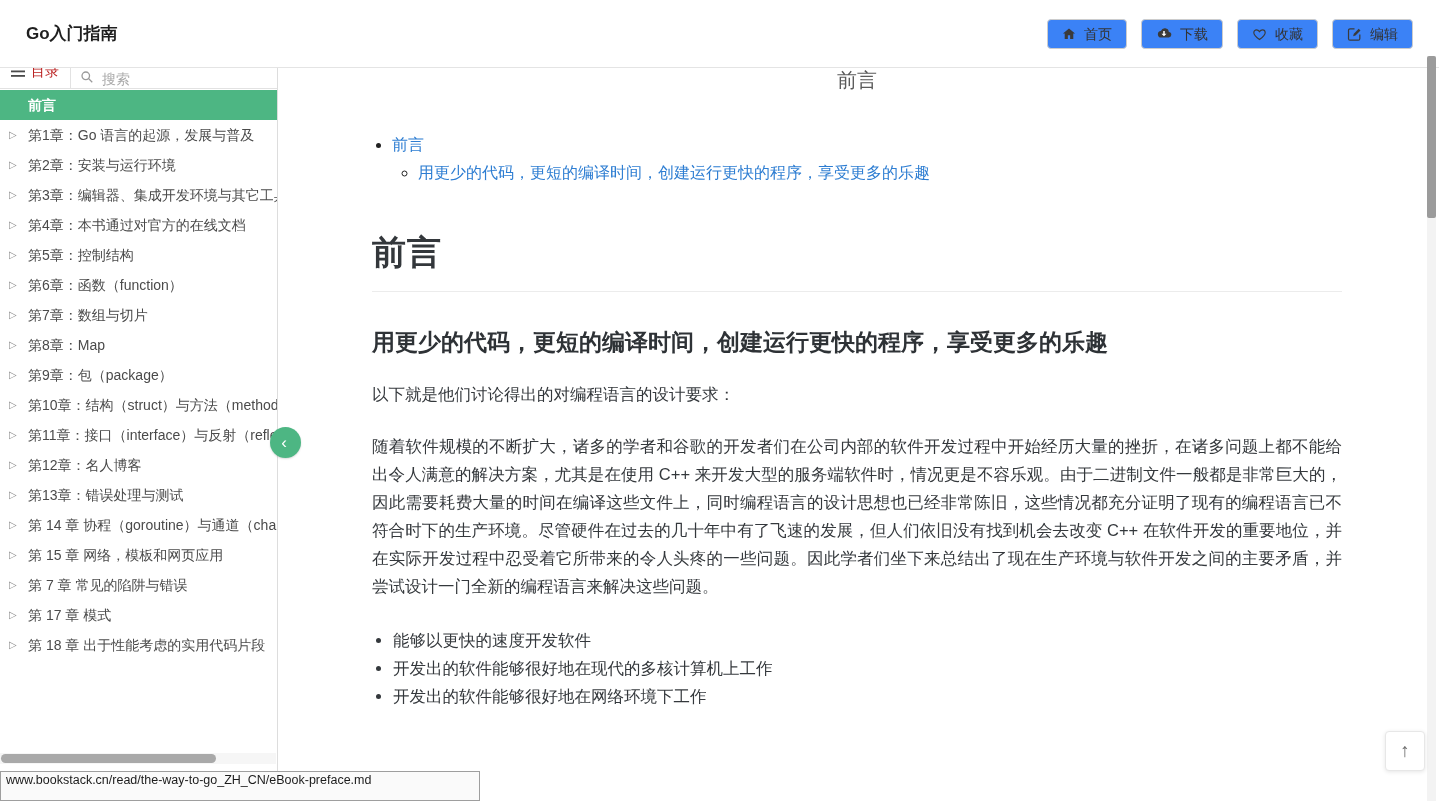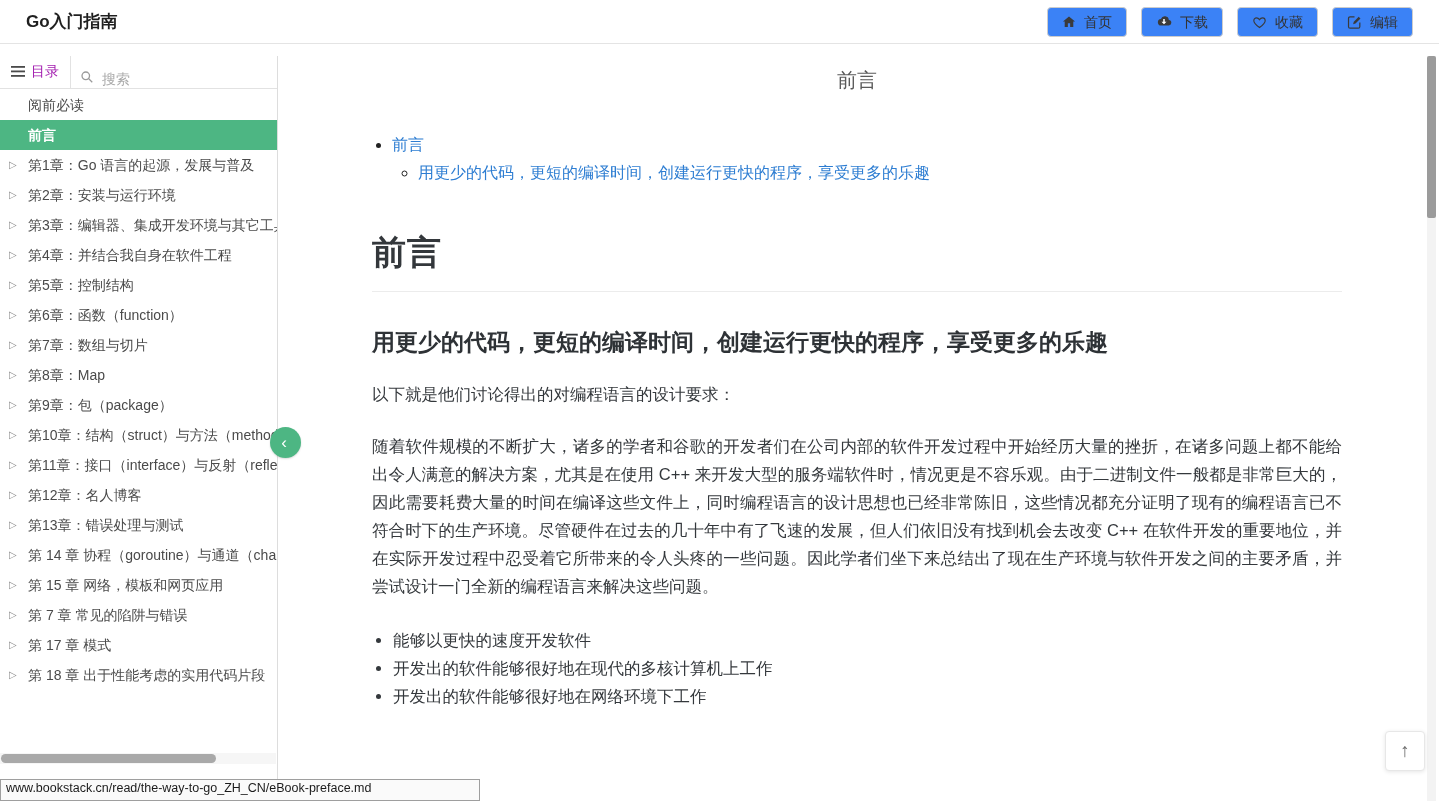--- a/index.html
+++ b/index.html
@@ -4,41 +4,41 @@
 <style>
   * { box-sizing: border-box; }
   html,body { margin:0; padding:0; }
   body {
     width:1439px; height:801px; position:relative; overflow:hidden;
     background:#fff; color:#333;
     font-family:"Liberation Sans","DejaVu Sans",sans-serif;
   }
   
   .header {
-    position:absolute; top:0; left:0; right:0; height:44px; background:#fff;
+    position:absolute; top:0; left:0; right:0; height:68px; background:#fff;
     border-bottom:1px solid #e4e4e4; display:flex; align-items:center;
     justify-content:space-between; padding:0 26px; z-index:5;
   }
   .book-title { font-size:17px; font-weight:bold; color:#1f1f1f; }
   .header-actions { display:flex; gap:14px; }
   .hbtn {
     display:flex; align-items:center; gap:8px; border:1px solid #ccc;
     border-radius:4px; padding:7px 14px; font-size:14px; color:#333;
     background:#3b82f6; cursor:pointer; line-height:1;
   }
   .hbtn svg { display:block; }
   
   .sidebar {
     position:absolute; top:56px; left:0; width:278px; bottom:0;
     background:#fff; border-right:1px solid #ddd; z-index:4;
   }
   .side-tabs { display:flex; height:33px; border-bottom:1px solid #e2e2e2; align-items:stretch; }
   .toc-tab {
     display:flex; align-items:center; gap:6px; padding:0 11px; font-size:14px;
-    color:#a21caf; border-right:1px solid #e2e2e2; cursor:pointer; background:#fff;
+    color:#b91c1c; border-right:1px solid #e2e2e2; cursor:pointer; background:#fff;
   }
   .search-box { flex:1; display:flex; align-items:flex-end; gap:6px; padding:0 9px; }
   .search-box input {
     border:none; outline:none; font-size:14px; width:100%; color:#333;
     font-family:inherit; background:transparent;
   }
   .search-box input::placeholder { color:#a9a9a9; }
   .toc-list { position:absolute; top:34px; left:0; right:0; bottom:48px; overflow:hidden; }
   .side-item {
     position:relative; height:30px; line-height:30px; padding-left:28px;
@@ -92,21 +92,21 @@
   
   .back-top {
     position:absolute; right:14px; bottom:30px; width:40px; height:40px;
     background:#fff; border:1px solid #e7e7e7; border-radius:4px;
     box-shadow:0 1px 4px rgba(0,0,0,.10); cursor:pointer; z-index:8;
     display:flex; align-items:center; justify-content:center;
     font-size:19px; font-weight:bold; color:#6f6f6f;
   }
   
   .statusbar {
-    position:absolute; left:0; bottom:0; width:480px; height:22px;
+    position:absolute; left:0; bottom:0; width:480px; height:30px;
     background:#fafafa; border:1px solid #9e9e9e; z-index:10;
     font-size:12.5px; color:#1b1b1b; line-height:16px; padding-left:5px;
     white-space:nowrap; overflow:hidden;
   }
 </style>
 </head>
 <body>
 
 <div class="header">
   <div class="book-title">Go入门指南</div>
@@ -166,26 +166,25 @@
       <span>
         <svg width="14" height="14" viewBox="0 0 16 16">
             <circle cx="6.6" cy="6.6" r="4.3" fill="none" stroke="#9a9a9a" stroke-width="1.5"></circle>
             <line x1="10" y1="10" x2="14" y2="14" stroke="#9a9a9a" stroke-width="1.5"></line>
           </svg>
       </span>
       <input type="text" placeholder="搜索" style="">
     </div>
   </div>
   <nav class="toc-list" id="toc-list">
-      <div class="side-item"><span>阅前必读</span></div>
       <div class="side-item active"><span>前言</span></div>
       <div class="side-item"><span class="tri">▷</span><span>第1章：Go 语言的起源，发展与普及</span></div>
       <div class="side-item"><span class="tri">▷</span><span>第2章：安装与运行环境</span></div>
       <div class="side-item"><span class="tri">▷</span><span>第3章：编辑器、集成开发环境与其它工具</span></div>
-      <div class="side-item"><span class="tri">▷</span><span>第4章：并结合我自身在软件工程</span></div>
+      <div class="side-item"><span class="tri">▷</span><span>第4章：本书通过对官方的在线文档</span></div>
       <div class="side-item"><span class="tri">▷</span><span>第5章：控制结构</span></div>
       <div class="side-item"><span class="tri">▷</span><span>第6章：函数（function）</span></div>
       <div class="side-item"><span class="tri">▷</span><span>第7章：数组与切片</span></div>
       <div class="side-item"><span class="tri">▷</span><span>第8章：Map</span></div>
       <div class="side-item"><span class="tri">▷</span><span>第9章：包（package）</span></div>
       <div class="side-item"><span class="tri">▷</span><span>第10章：结构（struct）与方法（method）</span></div>
       <div class="side-item"><span class="tri">▷</span><span>第11章：接口（interface）与反射（reflection）</span></div>
       <div class="side-item"><span class="tri">▷</span><span>第12章：名人博客</span></div>
       <div class="side-item"><span class="tri">▷</span><span>第13章：错误处理与测试</span></div>
       <div class="side-item"><span class="tri">▷</span><span>第 14 章 协程（goroutine）与通道（channel）</span></div>

